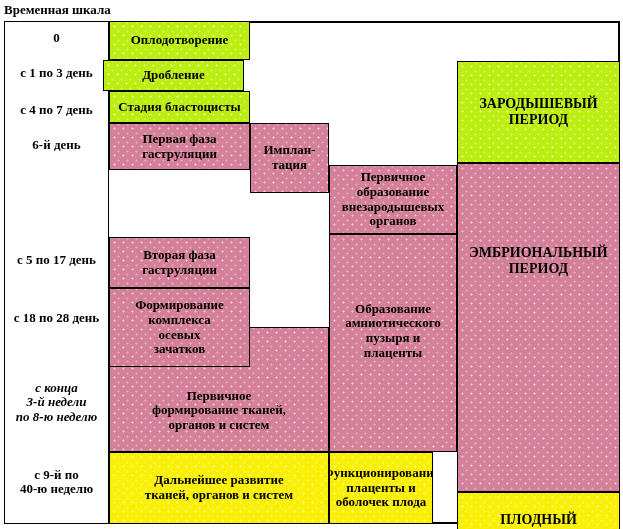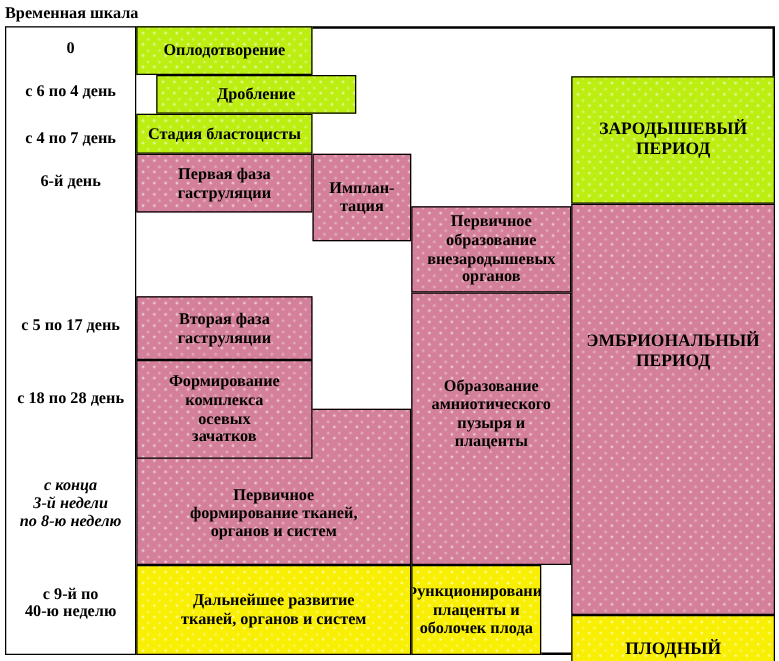--- a/index.html
+++ b/index.html
@@ -56,36 +56,36 @@
 <div class="abs frame"></div>
 
 <div class="abs cell pink dots" style="left:109px;top:327px;width:220px;height:125px;padding-top:42px;">
   <span class="cell-text">Первичное
 формирование тканей,
 органов и систем</span>
 </div>
 
 <div class="abs timeline-col">
   <div class="tlabel" style="top:9px;">0</div>
-  <div class="tlabel" style="top:44px;">с 6 по 4 день</div>
+  <div class="tlabel" style="top:44px;">с 1 по 3 день</div>
   <div class="tlabel" style="top:81px;">с 4 по 7 день</div>
   <div class="tlabel" style="top:116px;">6-й  день</div>
   <div class="tlabel" style="top:231px;">с 5 по 17 день</div>
   <div class="tlabel" style="top:289px;">с 18 по 28 день</div>
   <div class="tlabel" style="top:359px;font-style:italic;">с конца
 3-й недели
 по 8-ю неделю</div>
   <div class="tlabel" style="top:446px;">с 9-й по
 40-ю неделю</div>
 </div>
 
 <div class="abs cell green dots" style="left:109px;top:21px;width:141px;height:39px;">
   <span class="cell-text">Оплодотворение</span>
 </div>
-<div class="abs cell green dots" style="left:125px;top:60px;width:160px;height:31px;">
+<div class="abs cell green dots" style="left:103px;top:60px;width:141px;height:31px;">
   <span class="cell-text">Дробление</span>
 </div>
 <div class="abs cell green dots" style="left:109px;top:91px;width:141px;height:32px;">
   <span class="cell-text">Стадия бластоцисты</span>
 </div>
 
 <div class="abs cell pink dots" style="left:109px;top:123px;width:141px;height:47px;">
   <span class="cell-text">Первая фаза
 гаструляции</span>
 </div>
@@ -123,20 +123,20 @@
 <div class="abs cell yellow dots" style="left:329px;top:452px;width:104px;height:72px;">
   <span class="cell-text">Функционирование
 плаценты и
 оболочек плода</span>
 </div>
 
 <div class="abs cell green dots period" style="left:457px;top:21px;width:163px;height:102px;">
   <span class="cell-text">ЗАРОДЫШЕВЫЙ
 ПЕРИОД</span>
 </div>
-<div class="abs cell pink dots period" style="left:457px;top:123px;width:163px;height:329px;align-items:flex-start;padding-top:102px;">
+<div class="abs cell pink dots period" style="left:457px;top:123px;width:163px;height:329px;align-items:flex-start;padding-top:81px;">
   <span class="cell-text">ЭМБРИОНАЛЬНЫЙ
 ПЕРИОД</span>
 </div>
 <div class="abs cell yellow dots period" style="left:457px;top:452px;width:163px;height:72px;">
   <span class="cell-text">ПЛОДНЫЙ
 ПЕРИОД</span>
 </div>
 
 </body></html>

